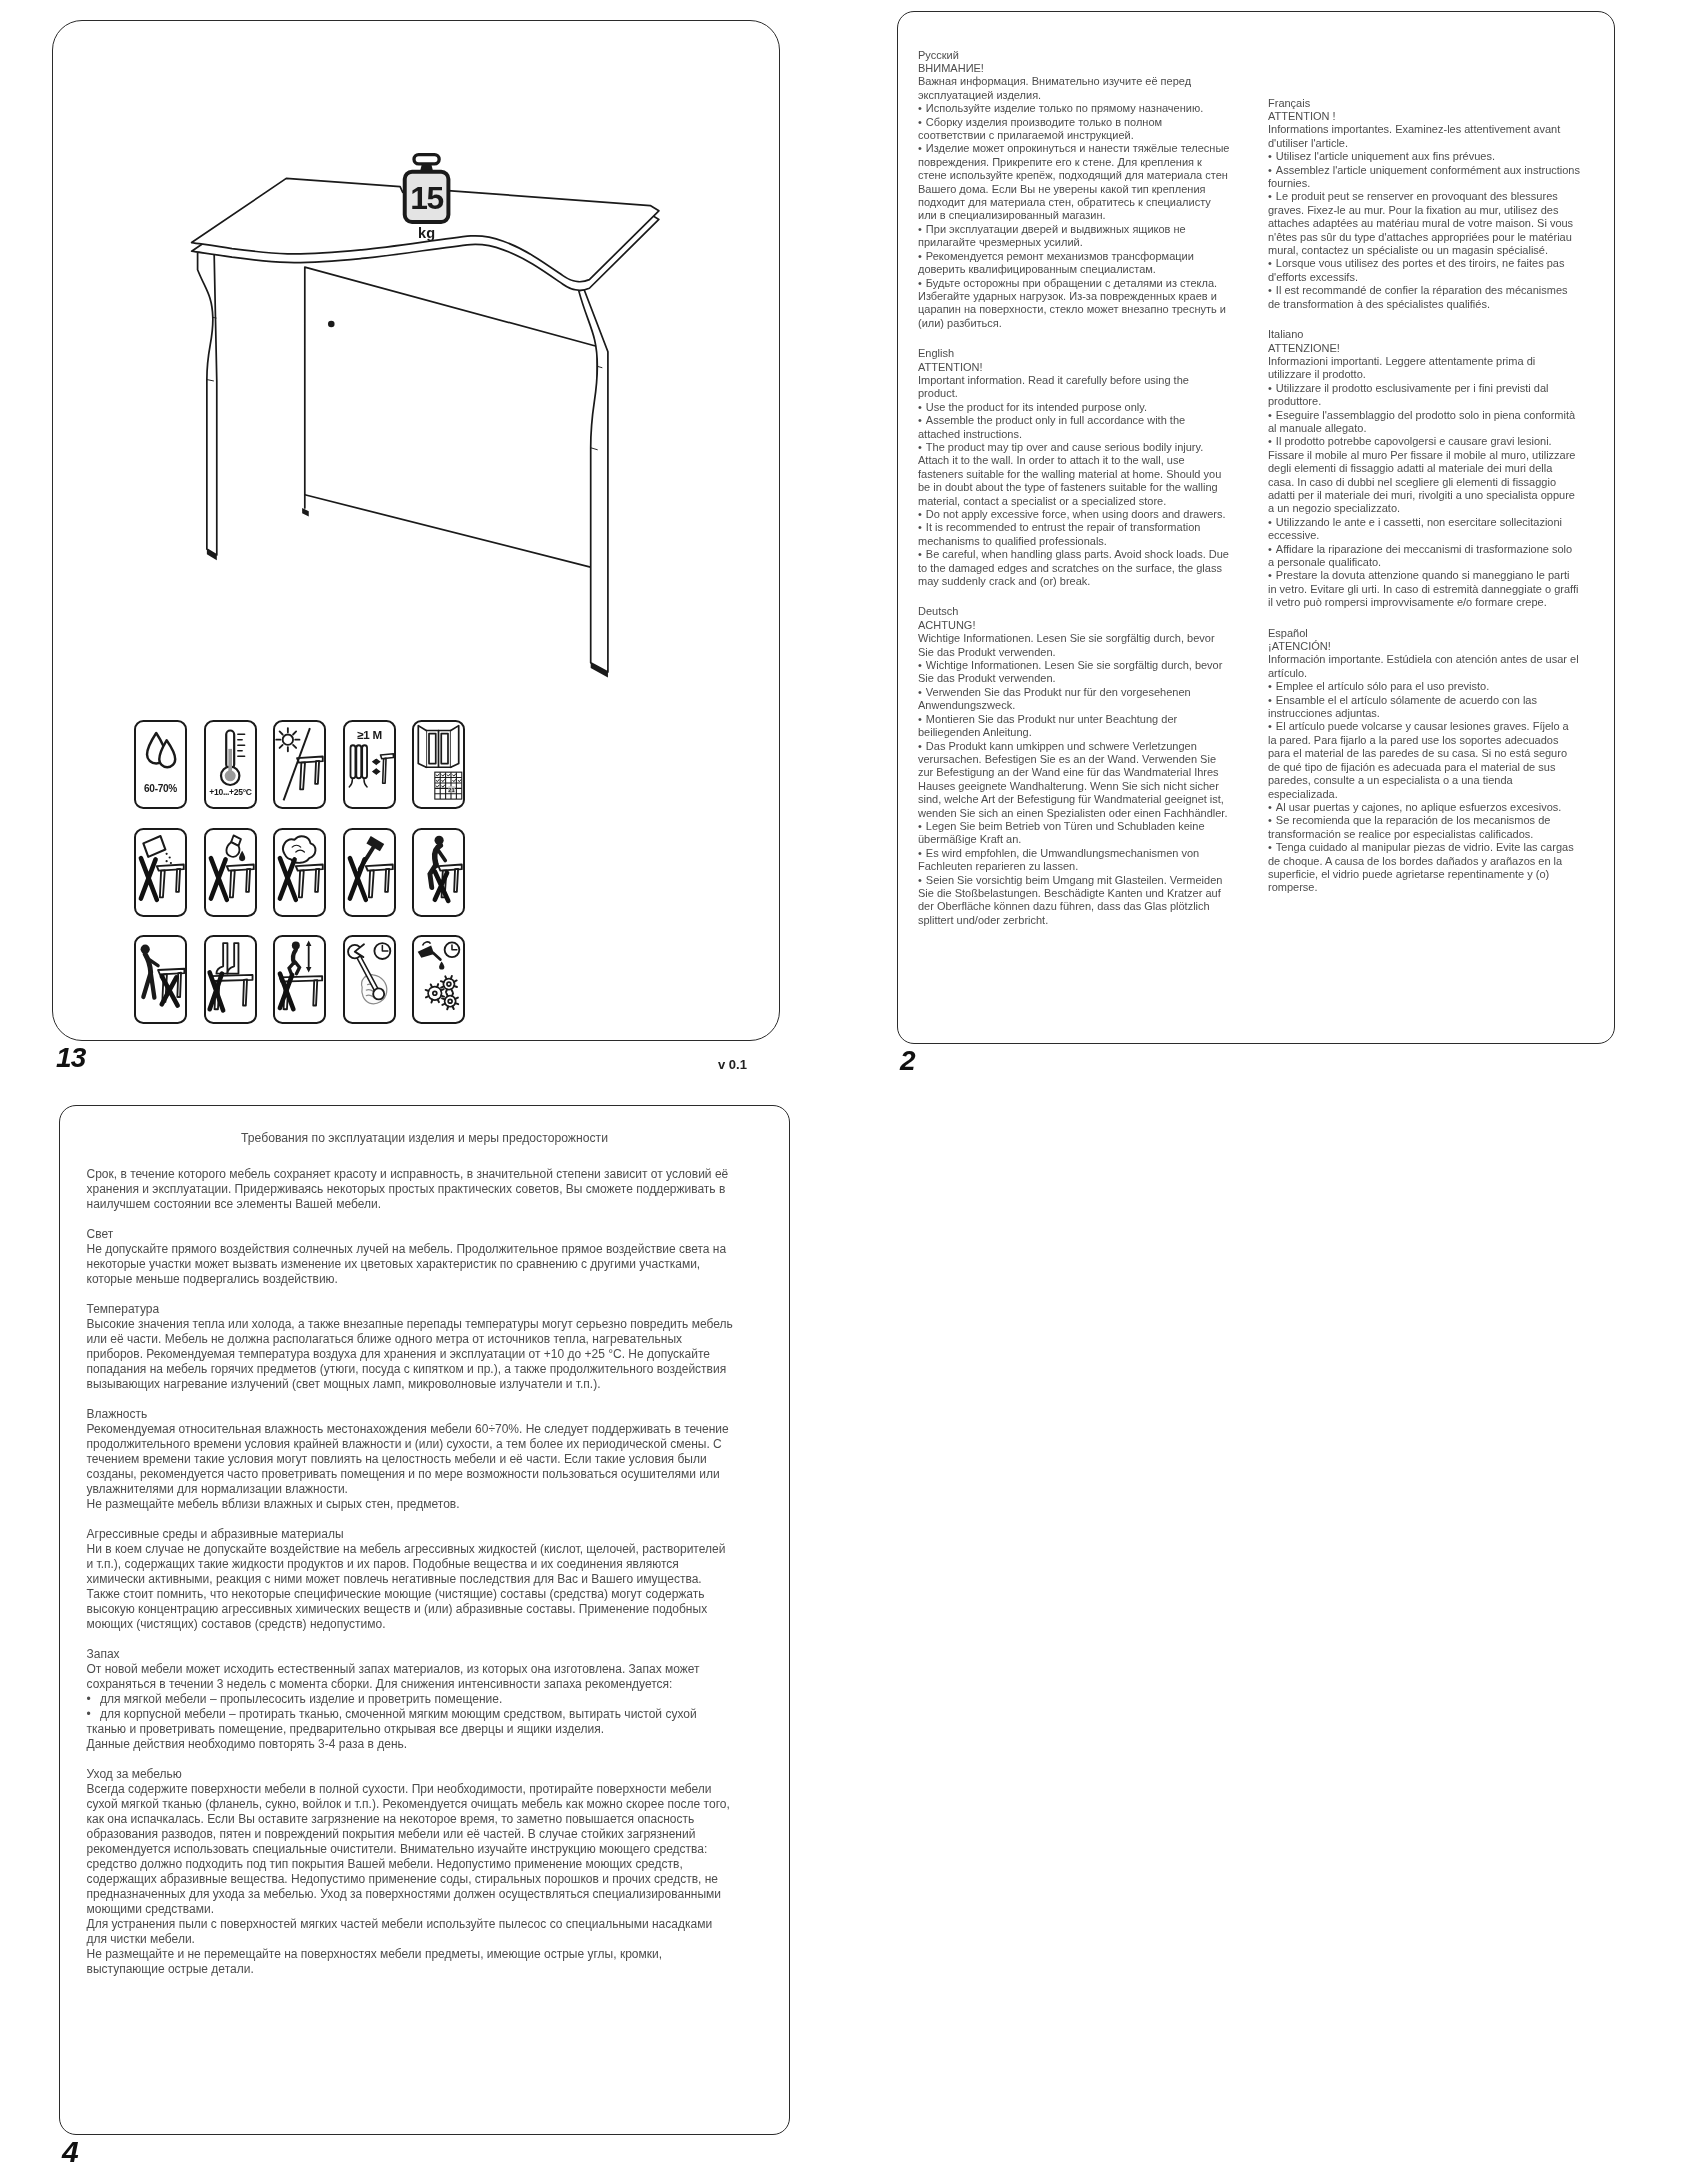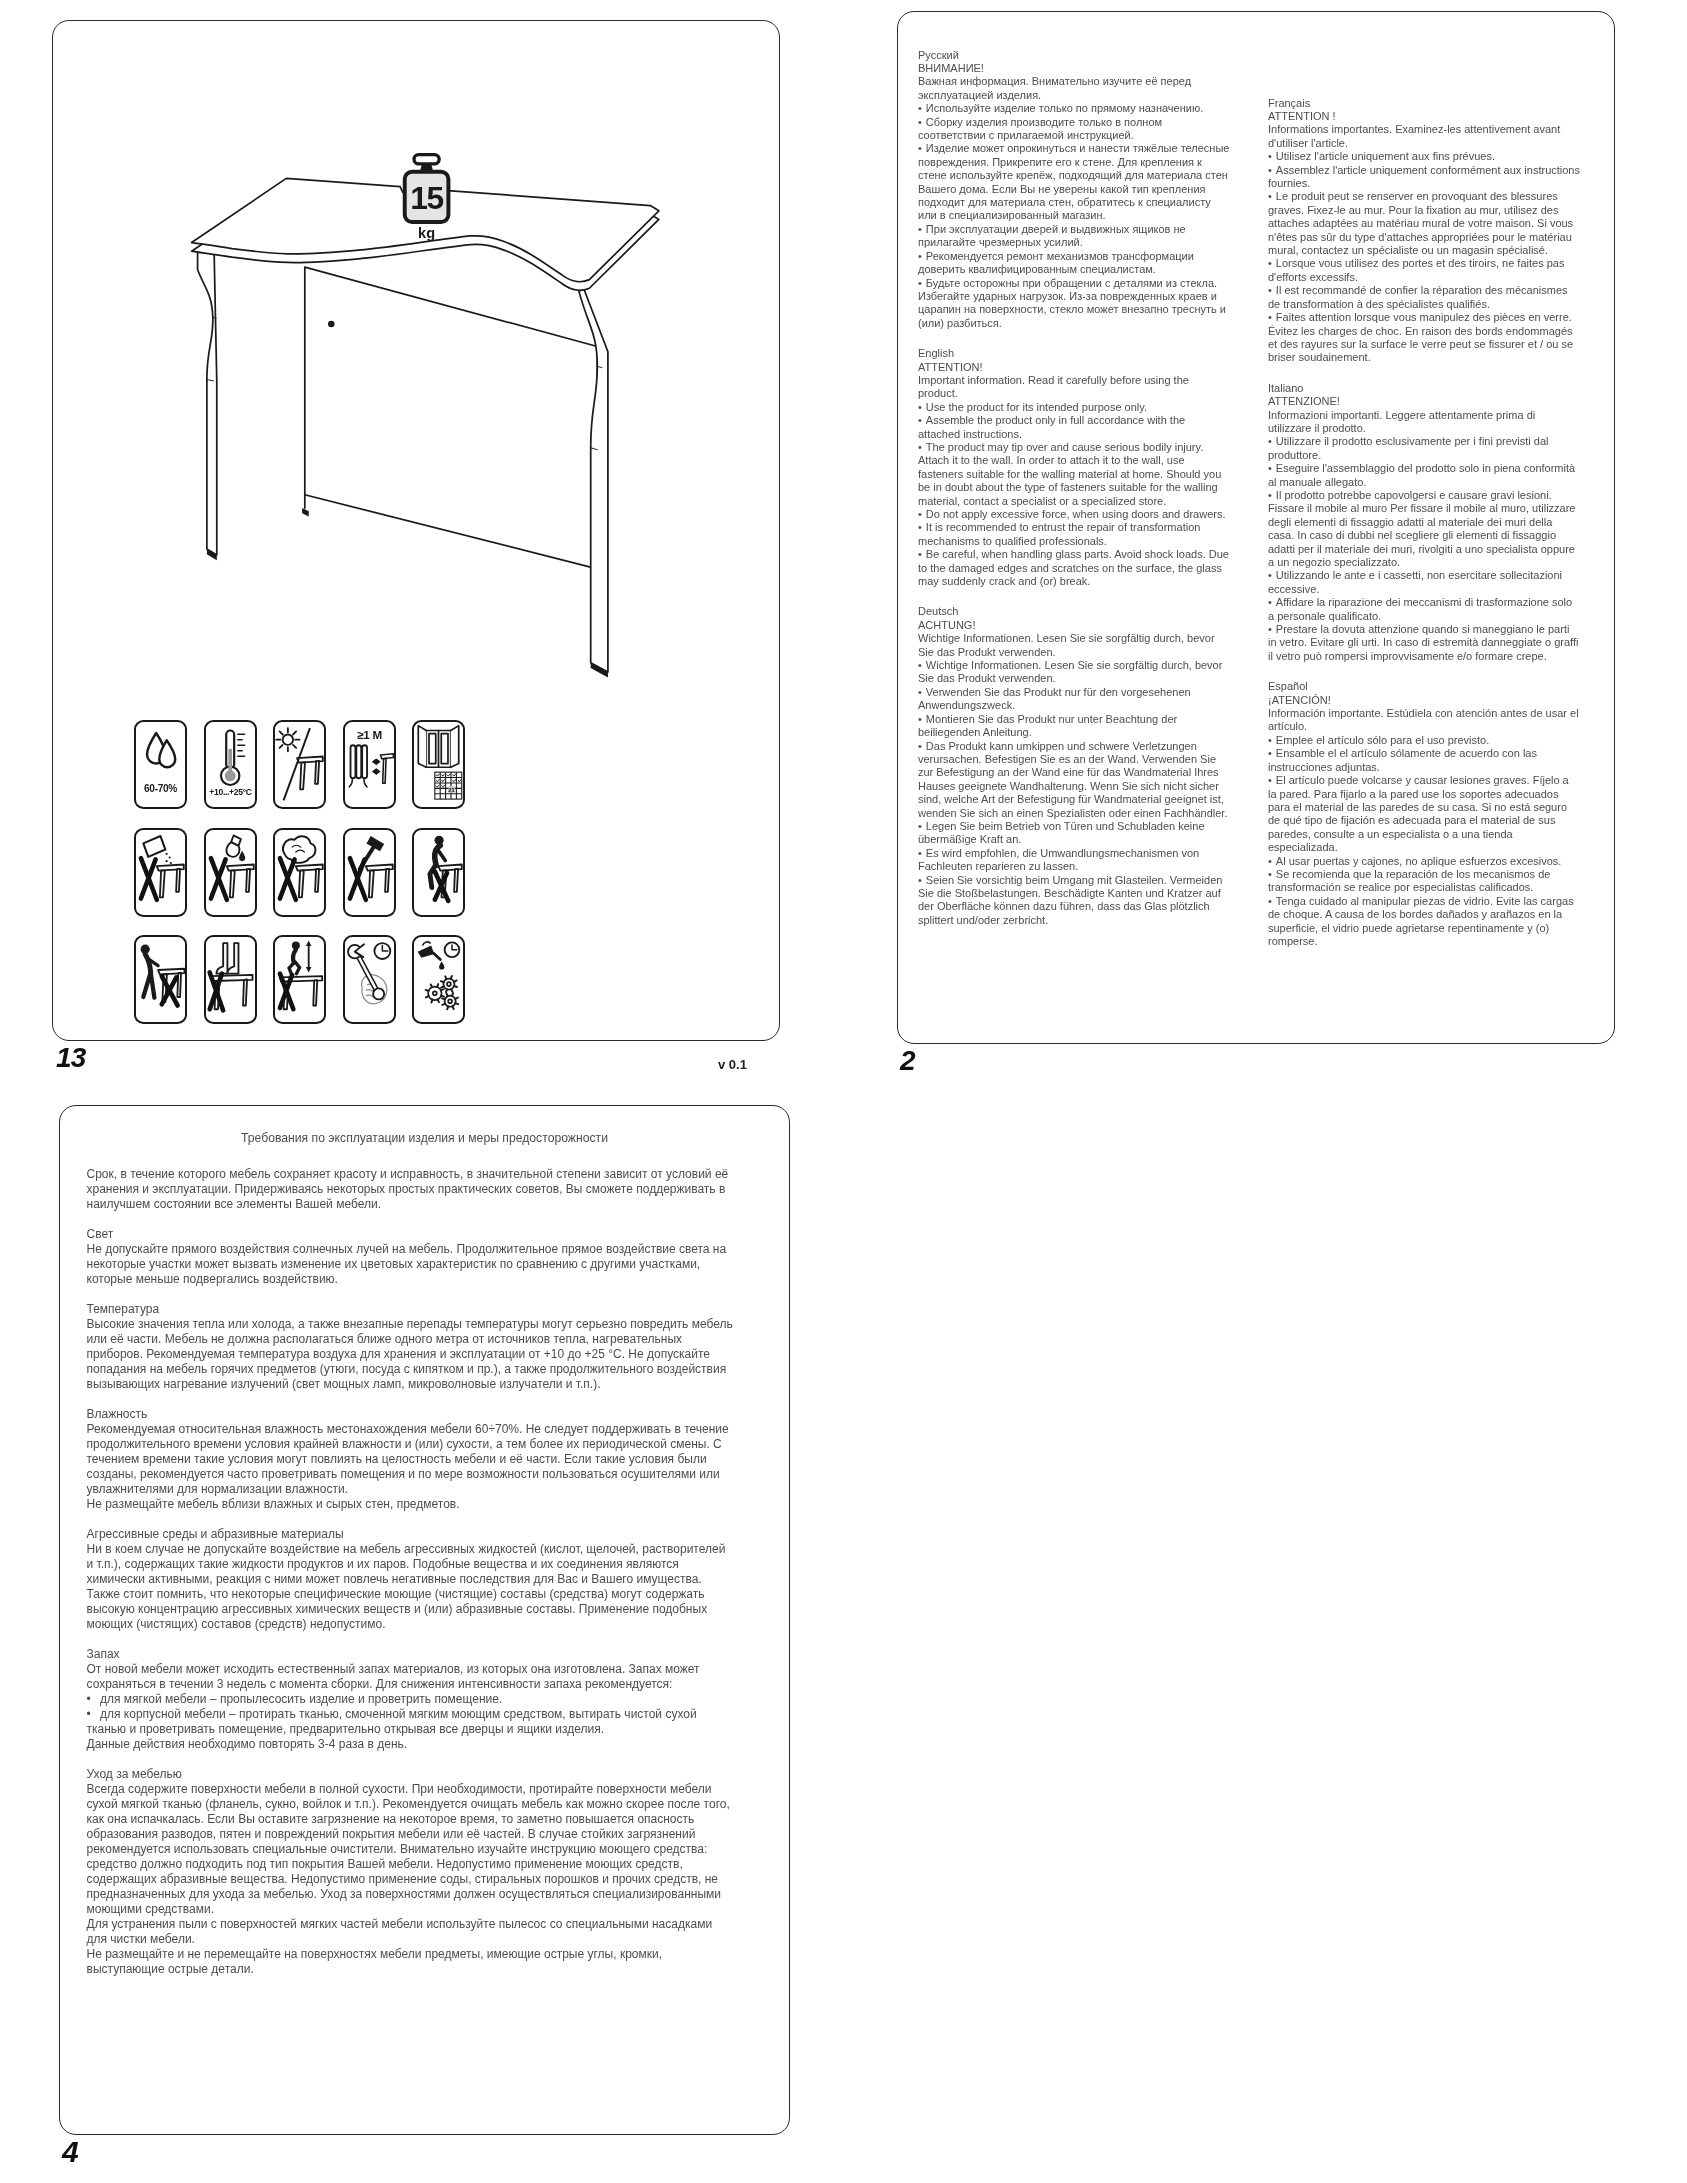--- a/index.html
+++ b/index.html
@@ -1,19 +1,19 @@
 <!DOCTYPE html>
 <html style="font-size:10.6px"><head>
 <meta charset="utf-8">
 <style>
   html,body{margin:0;padding:0;background:#fff;}
   .page{position:relative;width:1687px;height:2183px;background:#fff;overflow:hidden;
         font-family:"Liberation Sans",sans-serif;color:#4a4a4a;}
   .panel{position:absolute;border:1.7px solid #2b2b2b;border-radius:17px;background:#fff;}
-  #panel13{left:52px;top:20px;width:726px;height:1019px;}
+  #panel13{left:52px;top:20px;width:726px;height:1019px;border-radius:30px;}
   #panel2{left:897px;top:10.6px;width:716px;height:1031px;border-radius:17px;}
   #panel4{left:59px;top:1105px;width:729px;height:1028px;}
   .pagenum{position:absolute;color:#111;font-weight:700;letter-spacing:-0.7px;line-height:1;font-style:italic;}
   #pn13{left:56px;top:1044px;font-size:28px;}
   #pn2{left:900px;top:1047px;font-size:28px;}
   #pn4{left:62px;top:2137px;font-size:30px;}
   #version{position:absolute;left:718px;top:1057px;font-size:13px;font-weight:600;color:#222;}
   #desk{position:absolute;left:89px;top:119px;width:544px;height:544px;}
   #picto-grid{position:absolute;left:81px;top:699px;display:grid;
               grid-template-columns:repeat(5,53px);grid-auto-rows:89px;column-gap:16.5px;row-gap:18.5px;}
@@ -359,21 +359,20 @@
     <div class="lang-col" id="lang-col-2">
         <div class="lang-block">
           <div class="lang-name">Français</div>
           <div class="lang-heading">ATTENTION !</div>
           <div class="lang-intro">Informations importantes. Examinez-les attentivement avant d'utiliser l'article.</div>
           <div class="lang-bullet"><span class="bch">•</span>Utilisez l'article uniquement aux fins prévues.</div>
           <div class="lang-bullet"><span class="bch">•</span>Assemblez l'article uniquement conformément aux instructions fournies.</div>
           <div class="lang-bullet"><span class="bch">•</span>Le produit peut se renserver en provoquant des blessures graves. Fixez-le au mur. Pour la fixation au mur, utilisez des attaches adaptées au matériau mural de votre maison. Si vous n'êtes pas sûr du type d'attaches appropriées pour le matériau mural, contactez un spécialiste ou un magasin spécialisé.</div>
           <div class="lang-bullet"><span class="bch">•</span>Lorsque vous utilisez des portes et des tiroirs, ne faites pas d'efforts excessifs.</div>
           <div class="lang-bullet"><span class="bch">•</span>Il est recommandé de confier la réparation des mécanismes de transformation à des spécialistes qualifiés.</div>
-          <div class="lang-bullet"><span class="bch">•</span>Faites attention lorsque vous manipulez des pièces en verre. Évitez les charges de choc. En raison des bords endommagés et des rayures sur la surface  le verre peut se fissurer et / ou se briser soudainement.</div>
         </div>
         <div class="lang-block">
           <div class="lang-name">Italiano</div>
           <div class="lang-heading">ATTENZIONE!</div>
           <div class="lang-intro">Informazioni importanti. Leggere attentamente prima di utilizzare il prodotto.</div>
           <div class="lang-bullet"><span class="bch">•</span>Utilizzare il prodotto esclusivamente per i fini previsti dal produttore.</div>
           <div class="lang-bullet"><span class="bch">•</span>Eseguire l'assemblaggio del prodotto solo in piena conformità al manuale allegato.</div>
           <div class="lang-bullet"><span class="bch">•</span>Il prodotto potrebbe capovolgersi e causare gravi lesioni. Fissare il mobile al muro Per fissare il mobile al muro, utilizzare degli elementi di fissaggio adatti al materiale dei muri della casa. In caso di dubbi nel scegliere gli elementi di fissaggio adatti per il materiale dei muri, rivolgiti a uno specialista oppure a un negozio specializzato.</div>
           <div class="lang-bullet"><span class="bch">•</span>Utilizzando le ante e i cassetti, non esercitare sollecitazioni eccessive.</div>
           <div class="lang-bullet"><span class="bch">•</span>Affidare la riparazione dei meccanismi di trasformazione solo a personale qualificato.</div>

